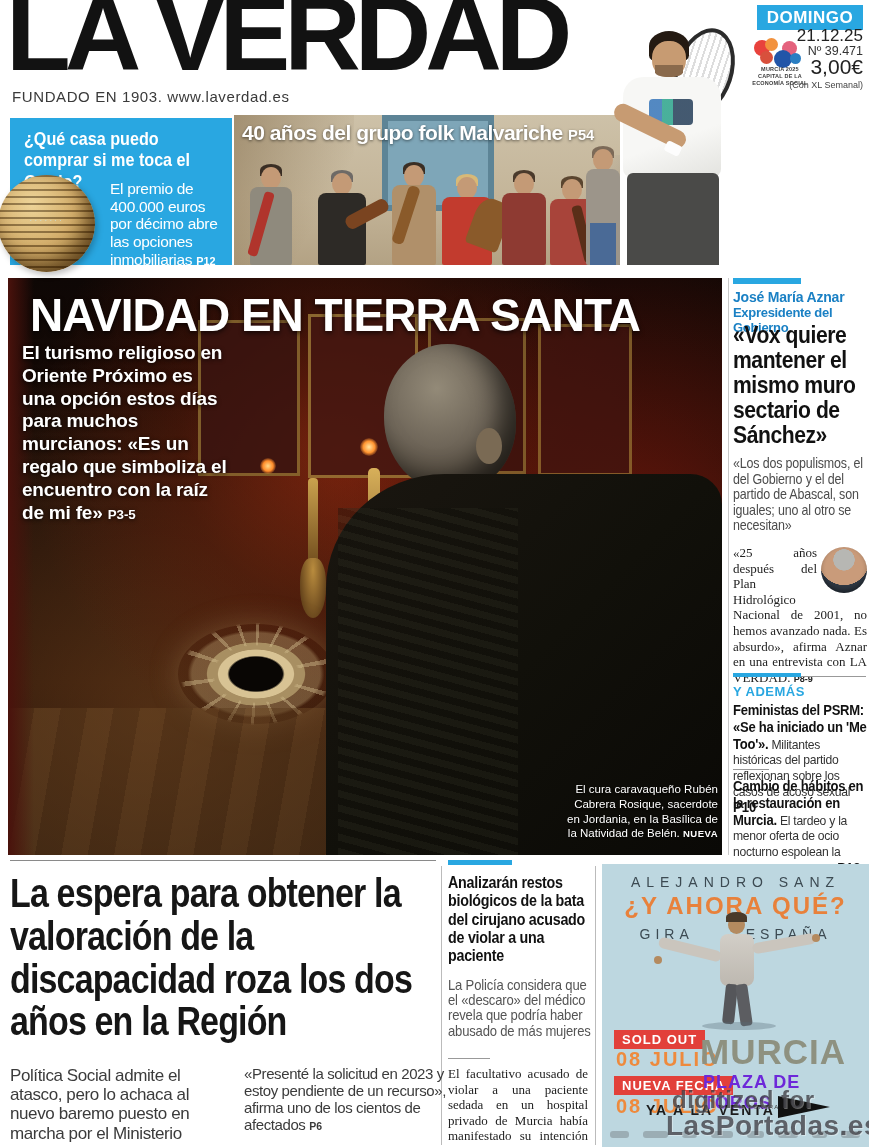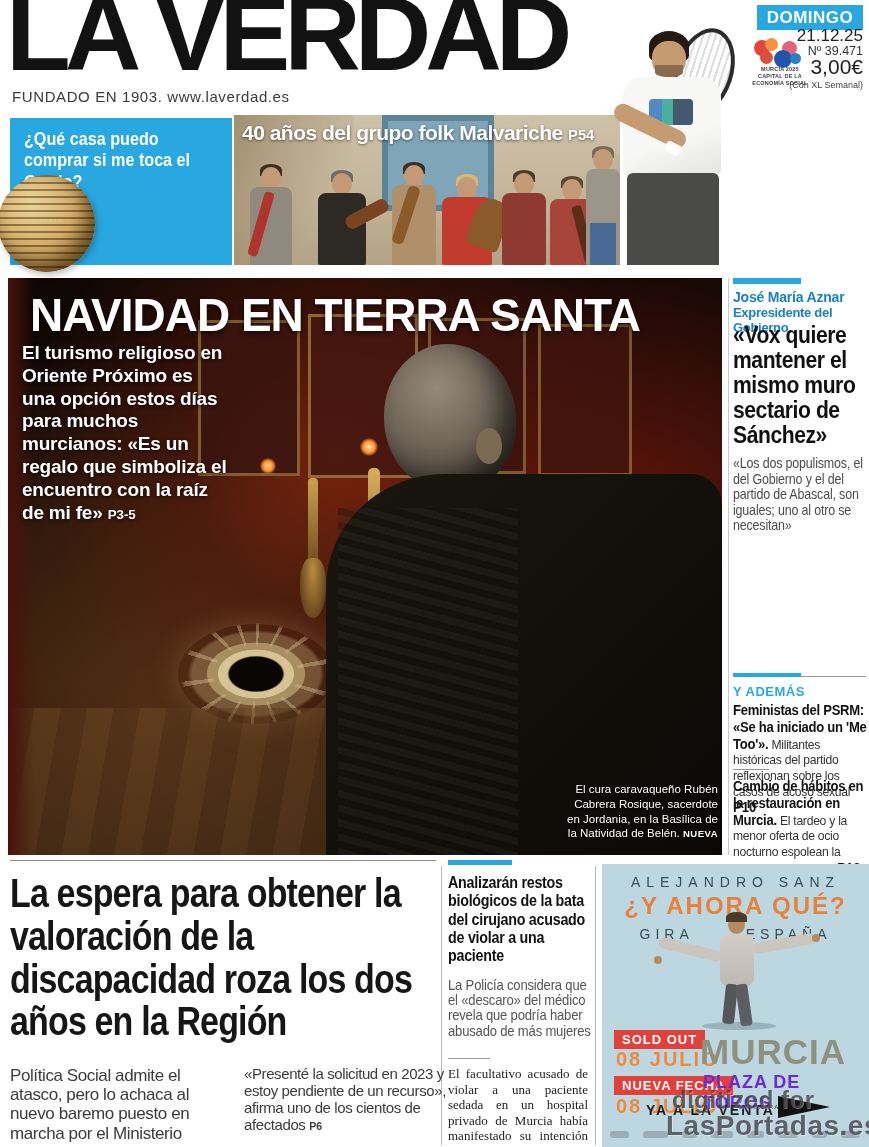--- a/index.html
+++ b/index.html
@@ -167,20 +167,24 @@
     <div class="tn" style="left:50px;top:40px;width:28px;height:12px;border-radius:0 0 40% 40%;background:#8a6a4c;"></div>
     <div class="tn" style="left:18px;top:52px;width:98px;height:100px;border-radius:20px 20px 8px 8px;background:linear-gradient(160deg,#f7f7f5 60%,#e3e3df);"></div>
     <div class="tn" style="left:44px;top:74px;width:44px;height:26px;background:linear-gradient(90deg,#2a6db5 0 30%,#1e9e85 30% 55%,#17324f 55% 100%);opacity:.8;border-radius:4px;"></div>
     <div class="tn" style="left:6px;top:92px;width:78px;height:18px;border-radius:10px;background:#c79b72;transform:rotate(26deg);"></div>
     <div class="tn" style="left:60px;top:118px;width:16px;height:11px;background:#fdfdfd;border-radius:3px;transform:rotate(26deg);"></div>
     <div class="tn" style="left:22px;top:148px;width:92px;height:92px;background:#4a4a48;border-radius:6px 6px 0 0;"></div>
   </div>
 
   <div class="abs gordo">
     <div class="abs gordo-h cx">¿Qué casa puedo comprar si me toca el Gordo?</div>
+    <div class="abs gordo-b">
+      <span>El premio de 400.000 euros por décimo abre las opciones inmobiliarias</span>
+      <span class="pg">P12</span>
+    </div>
     <div class="abs ball">
       <div class="abs ball-txt">· · · · · · ·</div>
     </div>
   </div>
 
   <div class="abs folk">
     <div class="abs folk-stain"></div>
     <div class="abs folk-door"></div>
     <div class="abs folk-graf"></div>
     <div class="person" style="left:16px;top:52px;width:42px;height:98px;">
@@ -285,20 +289,25 @@
       <span class="cr">NUEVA</span>
     </div>
   </div>
   <div class="abs vdiv-main"></div>
 
   <div class="abs rcol-bar"></div>
   <div class="abs az-name">José María Aznar</div>
   <div class="abs az-role">Expresidente del Gobierno</div>
   <div class="abs vox cx">«Vox quiere mantener el mismo muro sectario de Sánchez»</div>
   <div class="abs az-deck cx">«Los dos populismos, el del Gobierno y el del partido de Abascal, son iguales; uno al otro se necesitan»</div>
+  <div class="abs az-body">
+    <span class="az-photo"></span>
+    <span>«25 años después del Plan Hidrológico Nacional de 2001, no hemos avanzado nada. Es absurdo», afirma Aznar en una entrevista con LA VERDAD.</span>
+    <span class="pg">P8-9</span>
+  </div>
 
   <div class="abs yade-rule"></div>
   <div class="abs yade-bar"></div>
   <div class="abs yade-label">Y ADEMÁS</div>
 
   <div class="abs yitem cx" style="top:702px;">
     <b>Feministas del PSRM: «Se ha iniciado un 'Me Too'».</b>
     <span>Militantes históricas del partido reflexionan sobre los casos de acoso sexual</span>
     <b class="pg">P10</b>
   </div>

